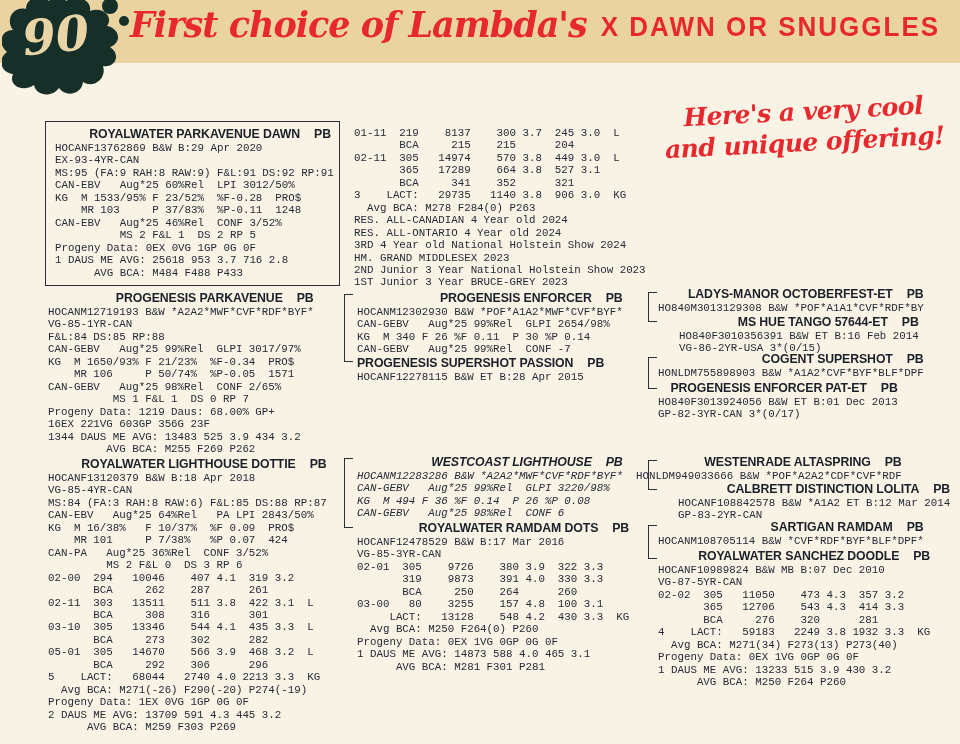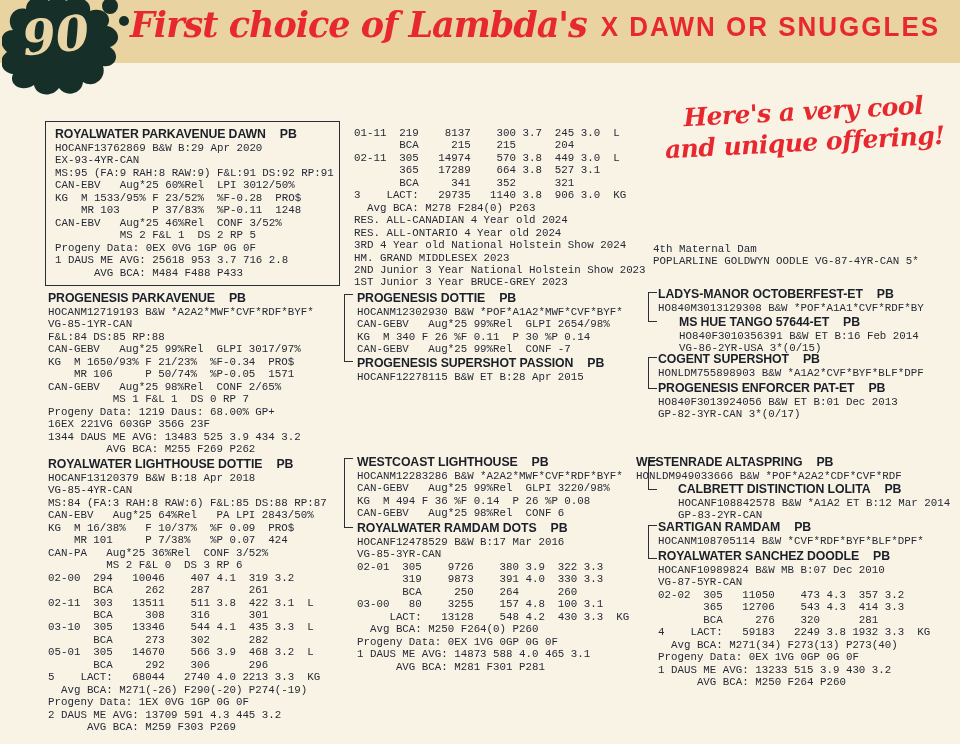--- a/index.html
+++ b/index.html
@@ -12,21 +12,21 @@
   .title{position:absolute;left:130px;top:4px;display:flex;align-items:baseline;gap:14px;white-space:nowrap;}
   .title-script{font-family:"DejaVu Serif",serif;font-style:italic;font-weight:bold;
                 font-size:35px;color:#e7282e;letter-spacing:-1px;}
   .title-caps{font-family:"Liberation Sans",sans-serif;font-weight:bold;font-size:26px;
               color:#e7282e;letter-spacing:2px;transform:scaleY(1.08);transform-origin:bottom;}
   .tagline{position:absolute;left:648px;top:96px;width:312px;text-align:center;
            font-family:"DejaVu Serif",serif;font-style:italic;font-weight:bold;
            font-size:25px;line-height:31px;color:#e7282e;transform:rotate(-3deg);letter-spacing:-0.5px;}
   .blk{position:absolute;}
   .hd{font-family:"Liberation Sans",sans-serif;font-weight:bold;font-size:12.3px;
-      color:#1b1f29;letter-spacing:-0.1px;line-height:14px;margin-bottom:1px;white-space:nowrap;}
+      color:#1b1f29;letter-spacing:-0.1px;line-height:14px;margin-bottom:1px;white-space:nowrap;text-align:right;}
   .hd .pb{margin-left:14px;}
   pre.mono{margin:0;font-family:"Liberation Mono","DejaVu Sans Mono",monospace;
            font-size:10.8px;line-height:12.45px;color:#262a37;white-space:pre;}
   .boxed{border:1.6px solid #2b2f3a;padding:5px 8px 6px 9px;background:transparent;}
   .bracket{position:absolute;width:8px;border:1.6px solid #2b2f3a;border-right:none;}
 </style>
 </head>
 <body>
 
 <div class="page">
@@ -127,37 +127,37 @@
 RES. ALL-ONTARIO 4 Year old 2024
 3RD 4 Year old National Holstein Show 2024
 HM. GRAND MIDDLESEX 2023
 2ND Junior 3 Year National Holstein Show 2023
 1ST Junior 3 Year BRUCE-GREY 2023</pre>
   </div>
 
   <div class="bracket" style="left:344px;top:294px;height:66px;"></div>
   <div class="blk" style="left:357px;top:291px;">
     <div class="hd">
-      <span>PROGENESIS DOTTIE</span><span class="pb">PB</span>
+      <span>PROGENESIS ENFORCER</span><span class="pb">PB</span>
     </div>
     <pre class="mono">HOCANM12302930 B&amp;W *POF*A1A2*MWF*CVF*BYF*
 CAN-GEBV   Aug*25 99%Rel  GLPI 2654/98%
 KG  M 340 F 26 %F 0.11  P 30 %P 0.14
 CAN-GEBV   Aug*25 99%Rel  CONF -7</pre>
   </div>
 
   <div class="blk" style="left:357px;top:356px;">
     <div class="hd">
       <span>PROGENESIS SUPERSHOT PASSION</span><span class="pb">PB</span>
     </div>
     <pre class="mono">HOCANF12278115 B&amp;W ET B:28 Apr 2015</pre>
   </div>
 
   <div class="bracket" style="left:344px;top:458px;height:68px;"></div>
-  <div class="blk" style="left:357px;top:455px;">
+  <div class="blk" style="left:357px;top:455px;font-style:italic;">
     <div class="hd">
       <span>WESTCOAST LIGHTHOUSE</span><span class="pb">PB</span>
     </div>
     <pre class="mono">HOCANM12283286 B&amp;W *A2A2*MWF*CVF*RDF*BYF*
 CAN-GEBV   Aug*25 99%Rel  GLPI 3220/98%
 KG  M 494 F 36 %F 0.14  P 26 %P 0.08
 CAN-GEBV   Aug*25 98%Rel  CONF 6</pre>
   </div>
 
   <div class="blk" style="left:357px;top:521px;">
@@ -170,24 +170,20 @@
        319    9873    391 4.0  330 3.3
        BCA     250    264      260
 03-00   80    3255    157 4.8  100 3.1
      LACT:   13128    548 4.2  430 3.3  KG
   Avg BCA: M250 F264(0) P260
 Progeny Data: 0EX 1VG 0GP 0G 0F
 1 DAUS ME AVG: 14873 588 4.0 465 3.1
       AVG BCA: M281 F301 P281</pre>
   </div>
 
-  <div class="blk" style="left:653px;top:243px;">
-    <pre class="mono">4th Maternal Dam
-POPLARLINE GOLDWYN OODLE VG-87-4YR-CAN 5*</pre>
-  </div>
 
   <div class="bracket" style="left:648px;top:292px;height:28px;"></div>
   <div class="blk" style="left:658px;top:287px;">
     <div class="hd">
       <span>LADYS-MANOR OCTOBERFEST-ET</span><span class="pb">PB</span>
     </div>
     <pre class="mono">HO840M3013129308 B&amp;W *POF*A1A1*CVF*RDF*BY</pre>
   </div>
 
   <div class="blk" style="left:658px;top:315px;margin-left:21px;">

